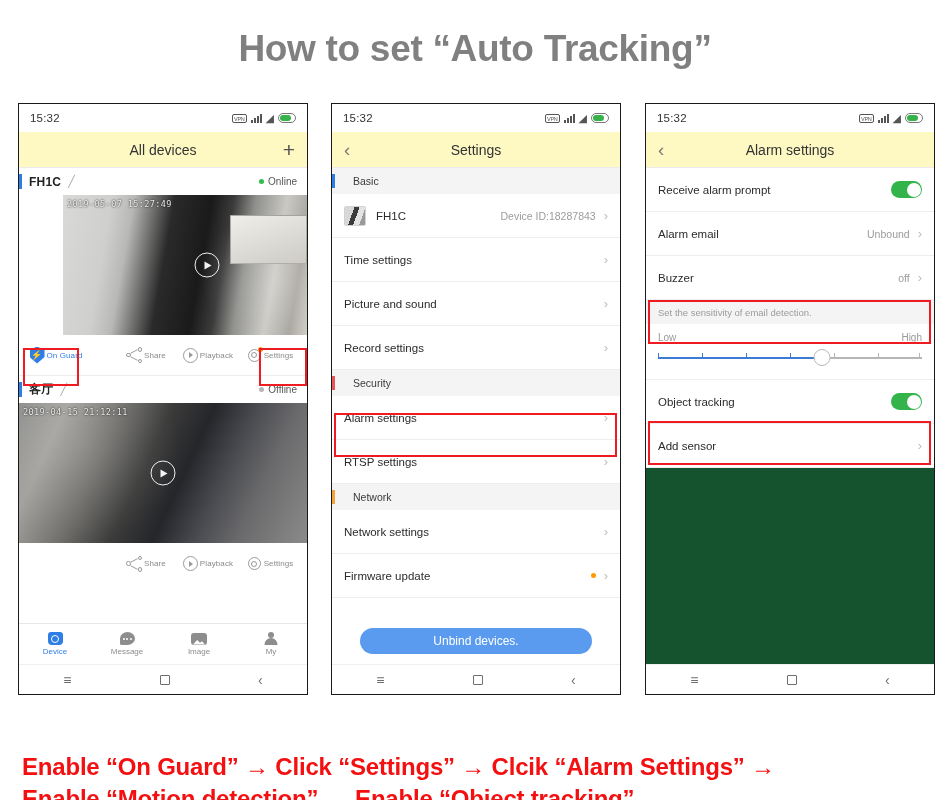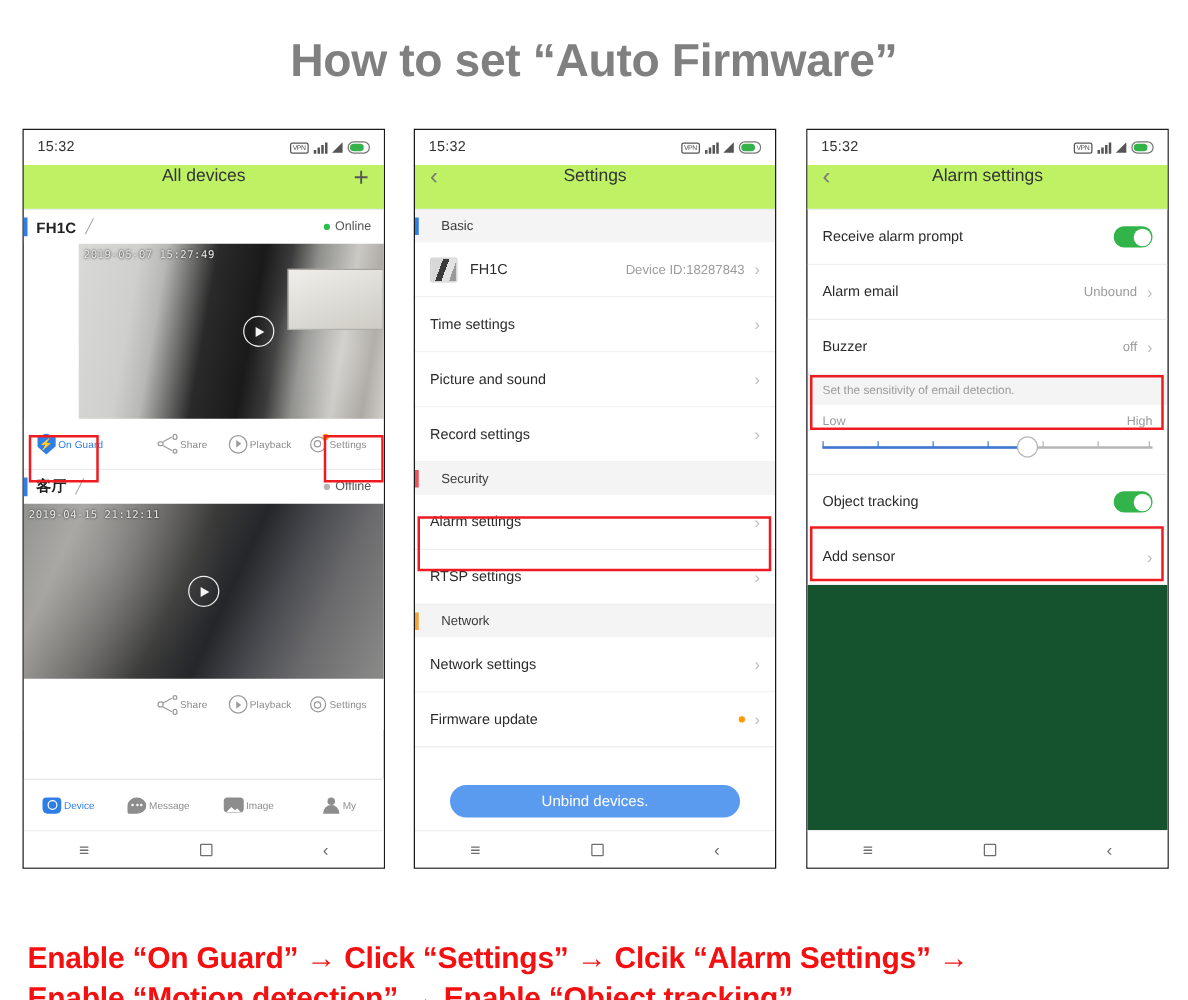--- a/index.html
+++ b/index.html
@@ -52,22 +52,22 @@
     width: 18px; height: 10px; border: 1.2px solid #777; border-radius: 6px;
     position: relative; background: #fff;
   }
   .ic-batt::after {
     content:""; position:absolute; left:1px; top:1px; bottom:1px; width:11px;
     background:#36b24a; border-radius:5px;
   }
 
   
   .appbar {
-    height: 36px; display: flex; align-items: flex-start; position: relative;
-    padding: 0 12px; background: #bef264; border-bottom: 1px solid #ececec;
+    height: 36px; display: flex; align-items: center; position: relative;
+    padding: 0 12px; background: #fef9c3; border-bottom: 1px solid #ececec;
   }
   .appbar .ab-title {
     position: absolute; left: 0; right: 0; text-align: center;
     font-size: 14px; color: #333;
   }
   .back-chevron {
     font-size: 19px; color: #7a7a7a; line-height: 1; z-index: 2; font-weight: 300;
   }
   .plus-btn { margin-left: auto; font-size: 21px; color: #555; line-height: 1; z-index: 2; font-weight: 300; }
 
@@ -185,21 +185,21 @@
     border-radius: 50%; background: #ff9900;
   }
 
   
   .tabbar {
     position: absolute; left: 0; right: 0; bottom: 30px; height: 41px;
     background: #fff; border-top: 1px solid #e6e6e6;
     display: flex; align-items: center;
   }
   .tab {
-    flex: 1; display: flex; flex-direction: row; align-items: center;
+    flex: 1; display: flex; flex-direction: column; align-items: center;
     justify-content: center; gap: 2px;
   }
   .tab .lbl { font-size: 8px; color: #8d8d8d; }
   .tab.active .lbl { color: #2f7ee5; }
   .ic-cam {
     width: 15px; height: 13px; border-radius: 3px 3px 4px 4px; background: #2f7ee5;
     position: relative;
   }
   .ic-cam::after {
     content:""; position:absolute; left:50%; top:50%; transform:translate(-50%,-50%);
@@ -309,21 +309,21 @@
     position: absolute; left: 22px; top: 751px; width: 910px;
     color: #f40f10; font-size: 24px; font-weight: bold; line-height: 1.35;
     letter-spacing: -0.2px;
   }
 </style>
 </head>
 <body>
 
 <div id="page">
 
-  <div class="title">How to set “Auto Firmware”</div>
+  <div class="title">How to set “Auto Tracking”</div>
 
   <div class="phone" id="phone1">
 
     <div class="statusbar">
       <span class="sb-time">15:32</span>
       <span class="sb-right">
         <span class="ic-vpn">VPN</span>
         <span class="ic-signal">
             <i></i>
             <i></i>

